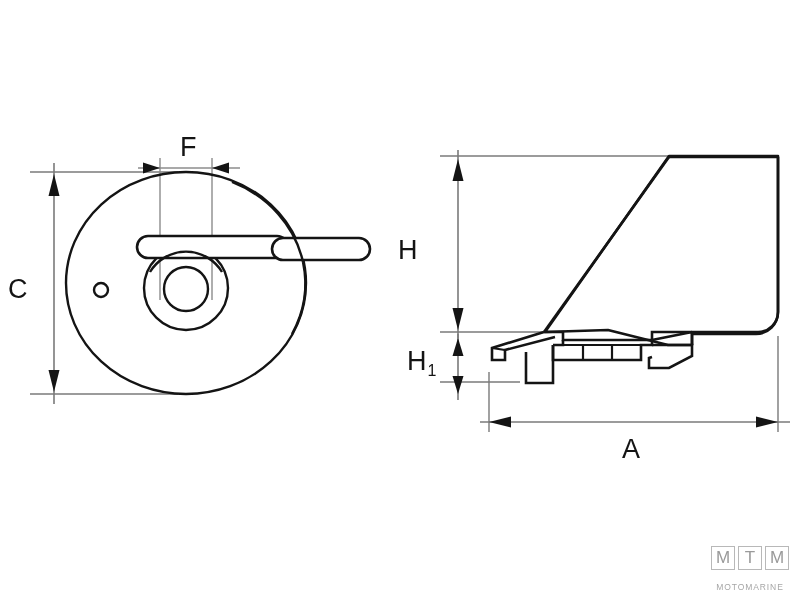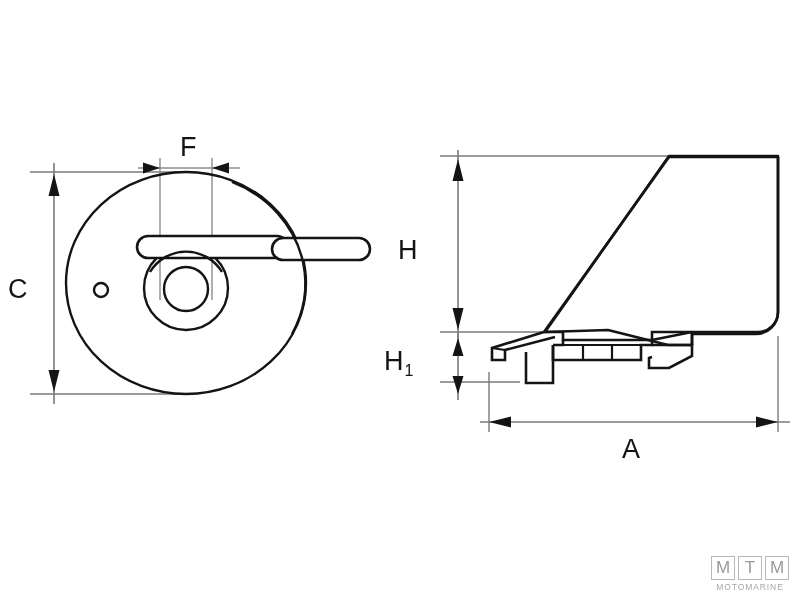--- a/index.html
+++ b/index.html
@@ -56,21 +56,21 @@
     height: 22px;
     border: 1.6px solid #b8b8b8;
     color: #9a9a9a;
     font-family: "Liberation Sans", sans-serif;
     font-size: 17px;
     line-height: 21px;
     text-align: center;
     font-weight: 400;
   }
   #logo .word {
-    margin-top: 2px;
+    margin-top: 12px;
     color: #a6a6a6;
     font-family: "Liberation Sans", sans-serif;
     font-size: 8.5px;
     letter-spacing: 0.9px;
   }
 </style>
 </head>
 <body>
 
 <div id="page">
@@ -192,21 +192,21 @@
   </div>
 
   <div class="dim-label" style="left:180px; top:134px;">
     <span>F</span>
   </div>
 
   <div class="dim-label" style="left:398px; top:237px;">
     <span>H</span>
   </div>
 
-  <div class="dim-label" style="left:384px; top:348px;">
+  <div class="dim-label" style="left:407px; top:348px;">
     <span>H</span><span class="sub">1</span>
   </div>
 
   <div class="dim-label" style="left:622px; top:436px;">
     <span>A</span>
   </div>
 
   <div id="logo">
     <div class="marks">
       <div class="mark">M</div>

